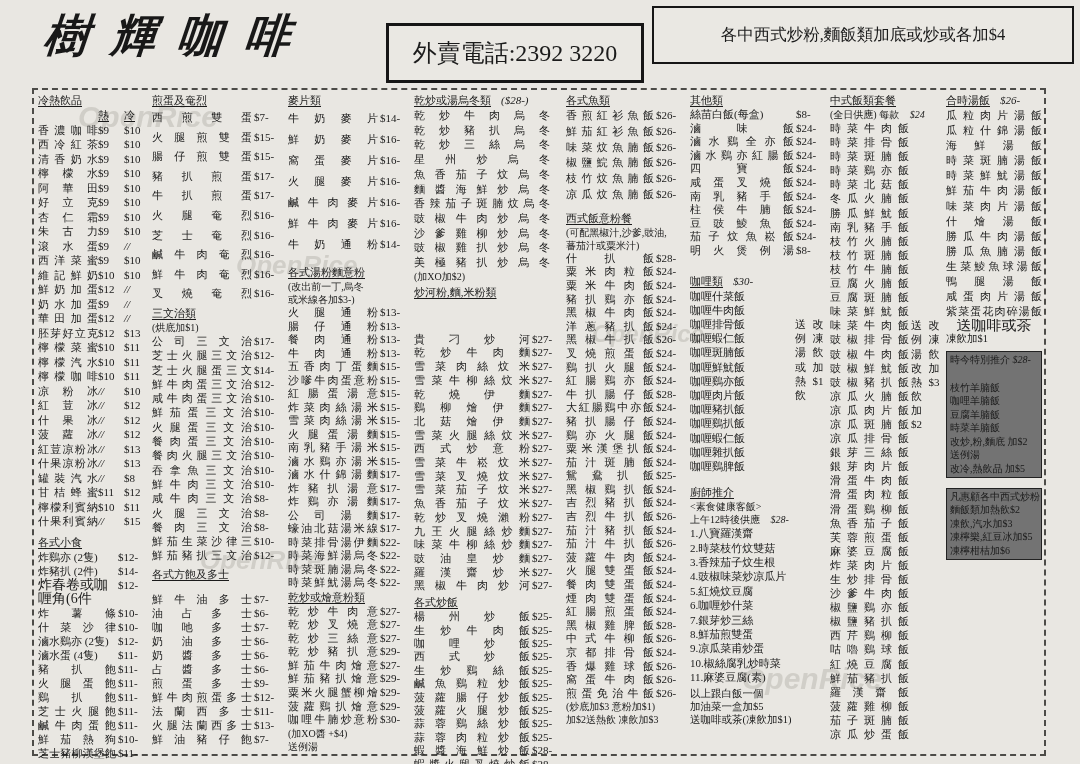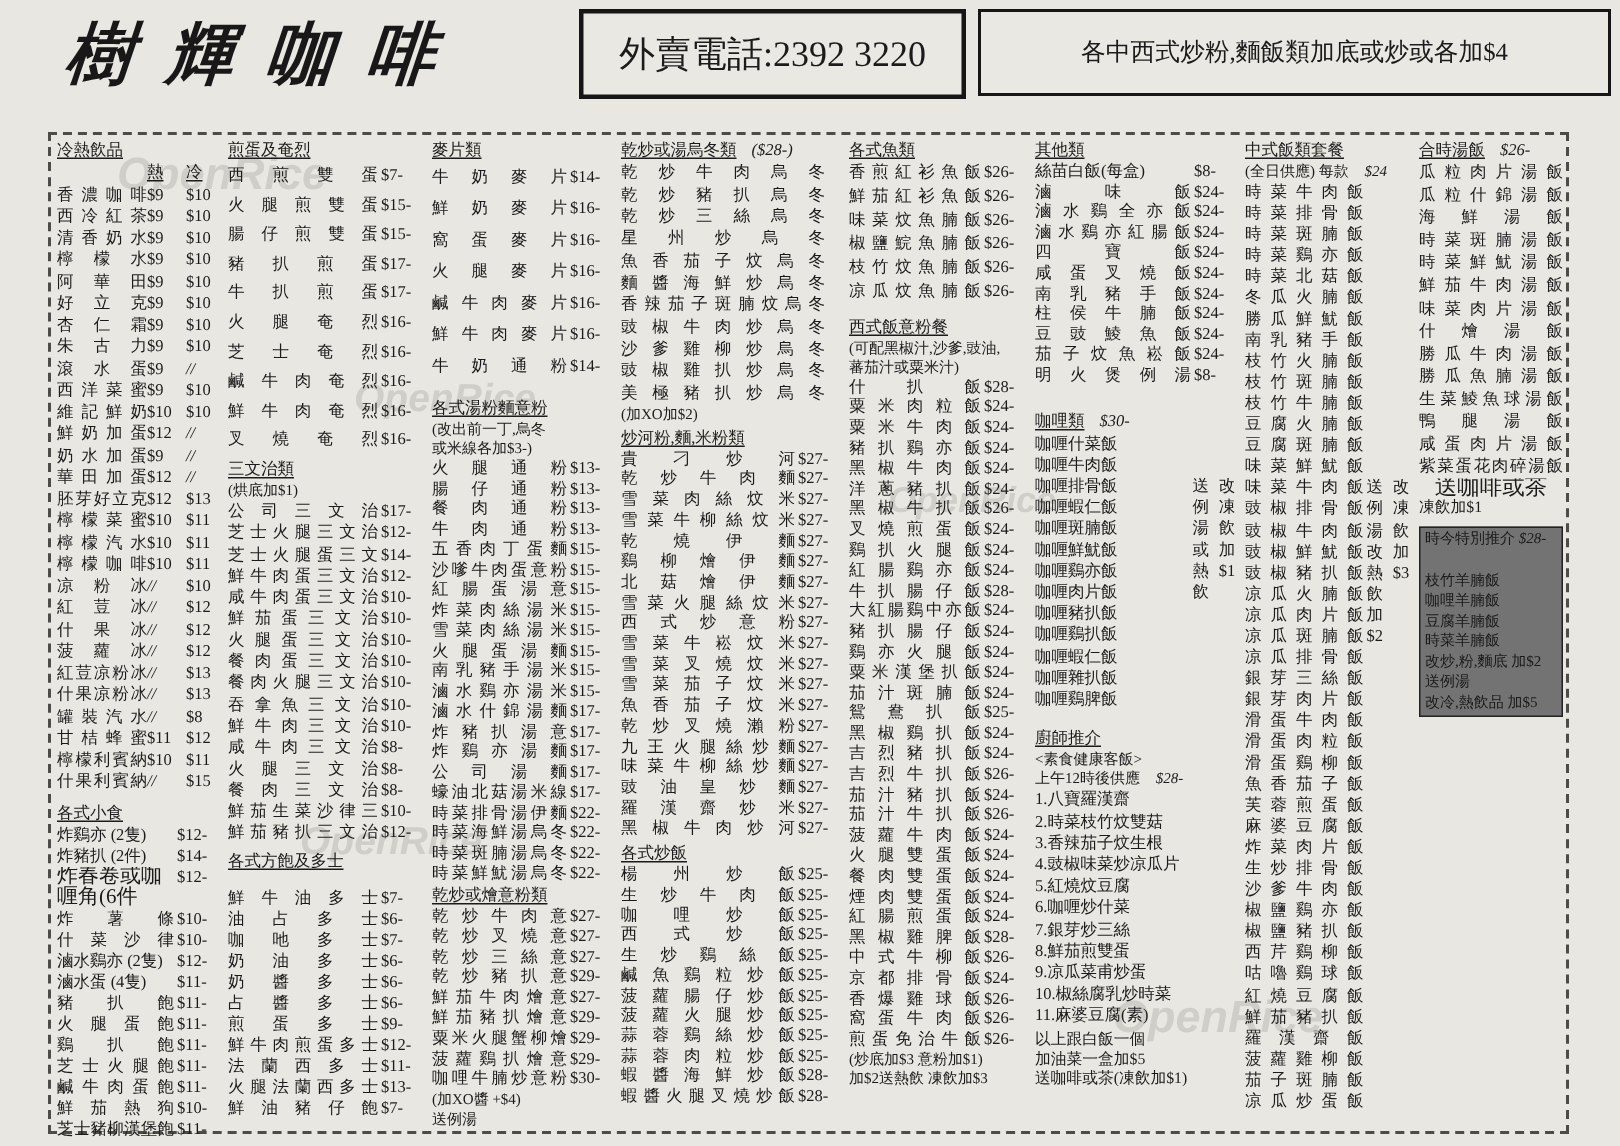--- a/index.html
+++ b/index.html
@@ -1,18 +1,18 @@
 <!DOCTYPE html>
 <html><head>
 <meta charset="utf-8">
 <style>
   html,body{margin:0;padding:0}
   body{width:1080px;height:764px;background:#e9e7e2;font-family:"Liberation Serif","DejaVu Serif",serif;color:#1b1b1b;position:relative;overflow:hidden}
   .logo{position:absolute;left:44px;top:6px;font-size:45px;font-weight:bold;font-style:italic;letter-spacing:22px;transform:skewX(-5deg);color:#181818;white-space:nowrap}
-  .pbox{position:absolute;left:386px;top:6px;width:252px;height:54px;border:3px solid #161616;display:flex;align-items:center;justify-content:center;font-size:24px;white-space:nowrap;background:#eae8e3}
+  .pbox{position:absolute;left:386px;top:23px;width:252px;height:54px;border:3px solid #161616;display:flex;align-items:center;justify-content:center;font-size:24px;white-space:nowrap;background:#eae8e3}
   .nbox{position:absolute;left:652px;top:6px;width:418px;height:54px;border:2px solid #161616;display:flex;align-items:center;justify-content:center;font-size:16.5px;white-space:nowrap;background:#eae8e3}
   #grid{position:absolute;left:32px;top:88px;width:1014px;height:668px;border:2px dashed #4d4c48;padding:3px 4px;display:flex;gap:2px;align-items:flex-start;box-sizing:border-box}
   .col{display:flex;flex-direction:column;flex:0 0 auto;min-width:0}
   .hd{font-size:11px;line-height:15px;height:15px;white-space:nowrap}
   .u{text-decoration:underline;text-underline-offset:2px}
   .hp{font-style:italic;margin-left:10px}
   .nt{font-size:10px;line-height:13px;white-space:nowrap;overflow:hidden}
   .row{display:flex;align-items:baseline}
   .nm{flex:1 1 auto;font-size:11px;overflow:hidden}
   .j{text-align:justify;text-align-last:justify}
@@ -637,21 +637,21 @@
         </div>
         <div class="row">
           <span class="nm j" style="flex: 0 0 136px;">美極豬扒炒烏冬</span>
         </div>
       </div>
       <div class="nt">(加XO加$2)</div>
       <div style="height: 2px;"></div>
       <div class="hd row">
         <span class="u">炒河粉,麵,米粉類</span>
       </div>
-      <div class="sec" style="line-height: 13.7px;">
+      <div class="sec" style="line-height: 13.7px; margin-top: 33px;">
         <div class="row">
           <span class="nm j">貴刁炒河</span>
           <span class="pr">$27-</span>
         </div>
         <div class="row">
           <span class="nm j">乾炒牛肉麵</span>
           <span class="pr">$27-</span>
         </div>
         <div class="row">
           <span class="nm j">雪菜肉絲炆米</span>
@@ -1403,14 +1403,21 @@
         <div class="bl"></div>
         <div class="bl">枝竹羊腩飯</div>
         <div class="bl">咖哩羊腩飯</div>
         <div class="bl">豆腐羊腩飯</div>
         <div class="bl">時菜羊腩飯</div>
         <div class="bl">改炒,粉,麵底 加$2</div>
         <div class="bl">送例湯</div>
         <div class="bl">改冷,熱飲品 加$5</div>
       </div>
       <div style="height: 8px;"></div>
+      <div class="box">
+        <div class="bl">凡惠顧各中西式炒粉</div>
+        <div class="bl">麵飯類加熱飲$2</div>
+        <div class="bl">凍飲,汽水加$3</div>
+        <div class="bl">凍檸樂,紅豆冰加$5</div>
+        <div class="bl">凍檸柑桔加$6</div>
+      </div>
     </div>
   </div>
 
 </body></html>

